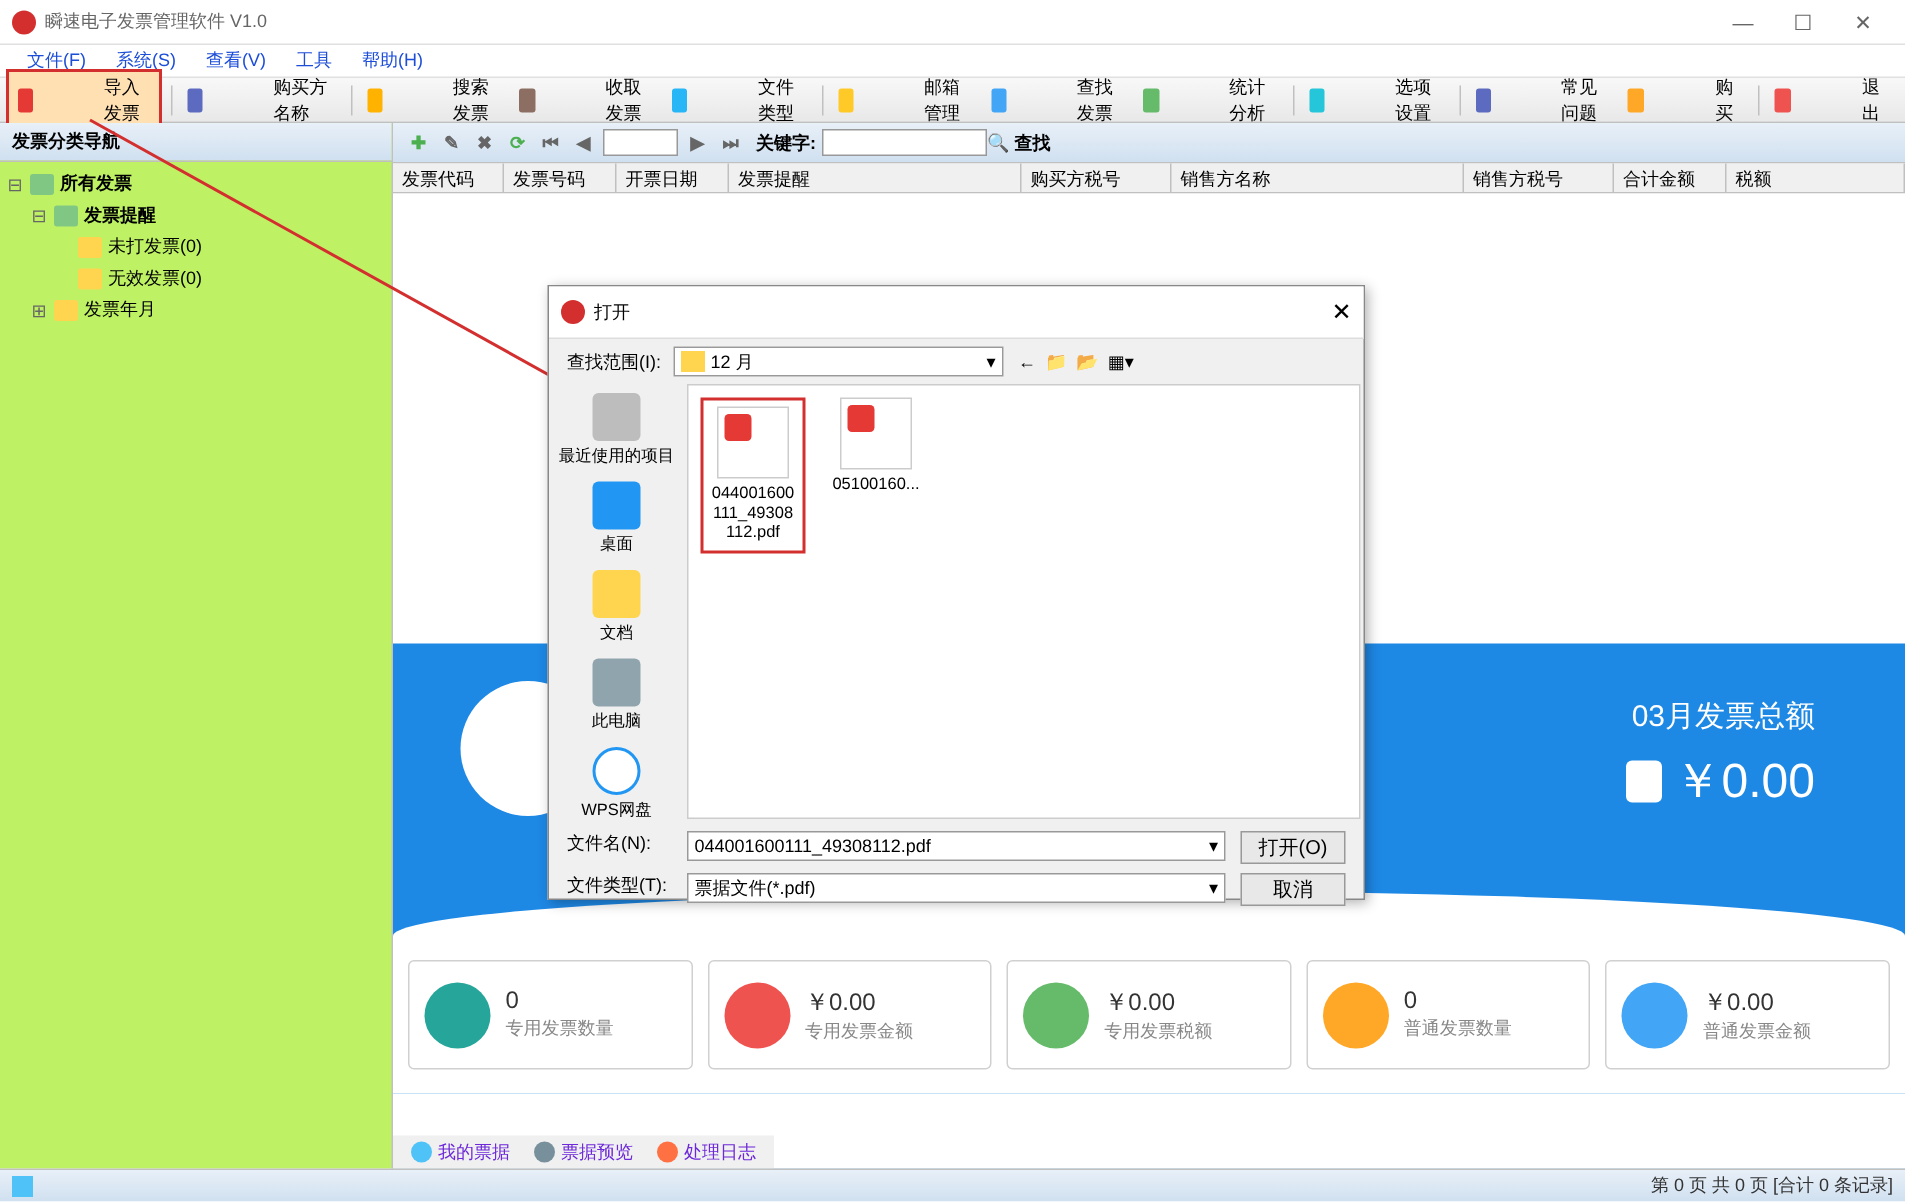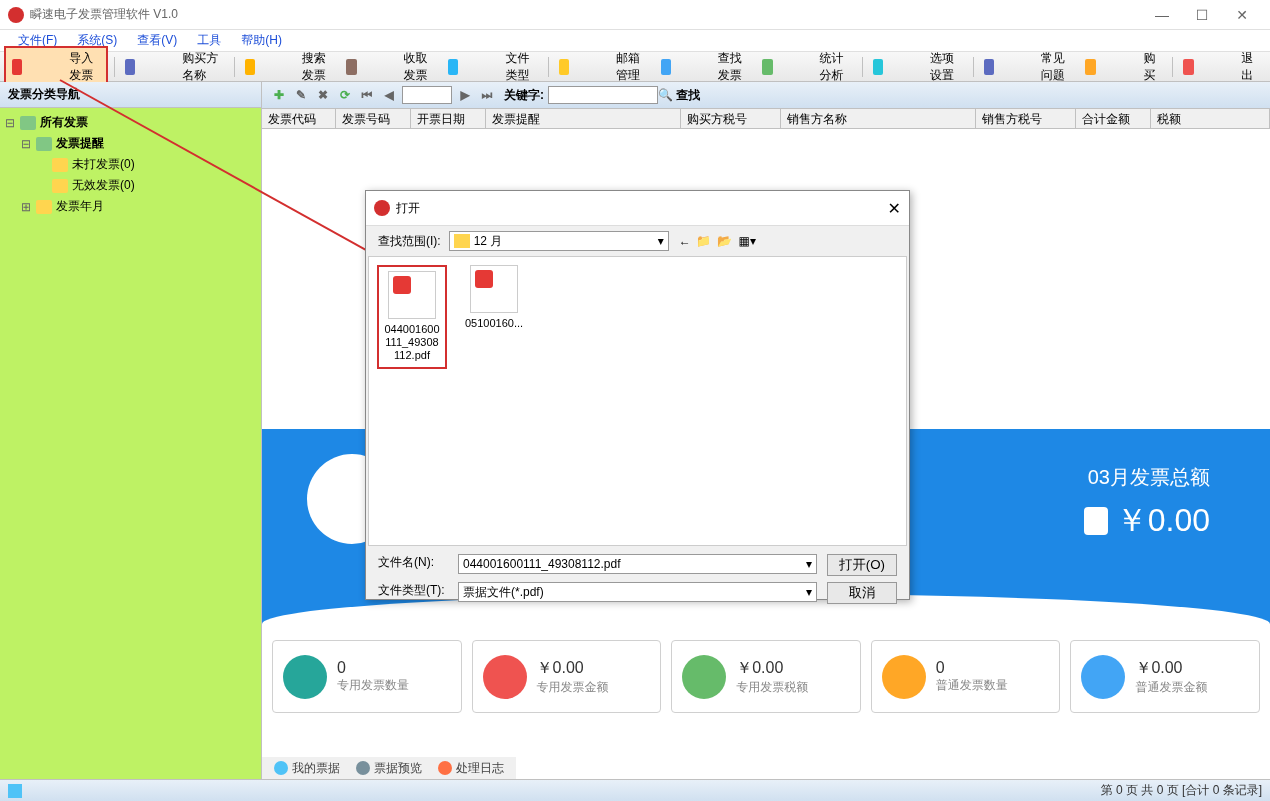--- a/index.html
+++ b/index.html
@@ -97,21 +97,21 @@
 .dialog-bottom .rlabel { width: 80px; }
 .dialog-bottom .rinput { flex: 1; height: 20px; border: 1px solid #999; background: #fff; padding: 0 4px; display: flex; align-items: center; }
 .dialog-bottom .rinput .arrow { margin-left: auto; }
 .dialog-bottom .rbtn { width: 70px; height: 22px; margin-left: 10px; background: #e8e8e8; border: 1px solid #999; cursor: pointer; }
 
 
 .arrow-line { position: absolute; left: 50px; top: 75px; width: 400px; height: 280px; z-index: 50; pointer-events: none; }
 
 
 .bottom-tabs { position: absolute; left: 262px; bottom: 22px; height: 22px; display: flex; align-items: center; background: #f0f0f0; padding: 0 4px; }
-.bottom-tabs .btab { display: flex; align-items: center; padding: 0 8px; cursor: pointer; color: #404040; }
+.bottom-tabs .btab { display: flex; align-items: center; padding: 0 8px; cursor: pointer; color: #6d28d9; }
 .bottom-tabs .btab .bicon { width: 14px; height: 14px; background: #4fc3f7; border-radius: 50%; margin-right: 4px; }
 
 
 .statusbar { position: absolute; bottom: 0; left: 0; right: 0; height: 22px; background: linear-gradient(#e8f0f8, #d0e0f0); border-top: 1px solid #c0c0c0; display: flex; align-items: center; padding: 0 8px; }
 .statusbar .sicon { width: 14px; height: 14px; background: #4fc3f7; margin-right: 6px; }
 .statusbar .status-text { margin-left: auto; color: #333; }
 </style>
 </head>
 <body>
 
@@ -332,20 +332,27 @@
       <span class="arrow">▾</span>
     </div>
     <div class="dnav">
       <span>←</span>
       <span style="color:#d4a017">📁</span>
       <span style="color:#d4a017">📂</span>
       <span>▦▾</span>
     </div>
   </div>
   <div class="dialog-body">
+    <div class="dialog-sidebar">
+      <div class="sitem"><div class="sicon" style="background:#bdbdbd"></div><span>最近使用的项目</span></div>
+      <div class="sitem"><div class="sicon" style="background:#2196f3"></div><span>桌面</span></div>
+      <div class="sitem"><div class="sicon" style="background:#ffd54f"></div><span>文档</span></div>
+      <div class="sitem"><div class="sicon" style="background:#90a4ae"></div><span>此电脑</span></div>
+      <div class="sitem"><div class="sicon" style="background:#fff;border:2px solid #2196f3;border-radius:50%"></div><span>WPS网盘</span></div>
+    </div>
     <div class="dialog-files">
       <div class="file-item selected">
         <div class="ficon"></div>
         <div class="fname">044001600111_49308112.pdf</div>
       </div>
       <div class="file-item">
         <div class="ficon"></div>
         <div class="fname">05100160...</div>
       </div>
     </div>

